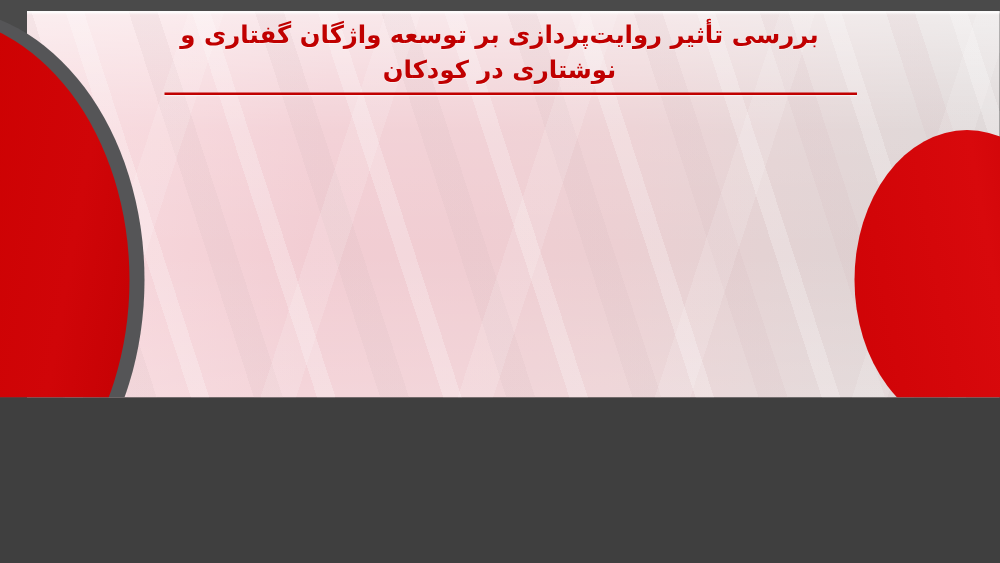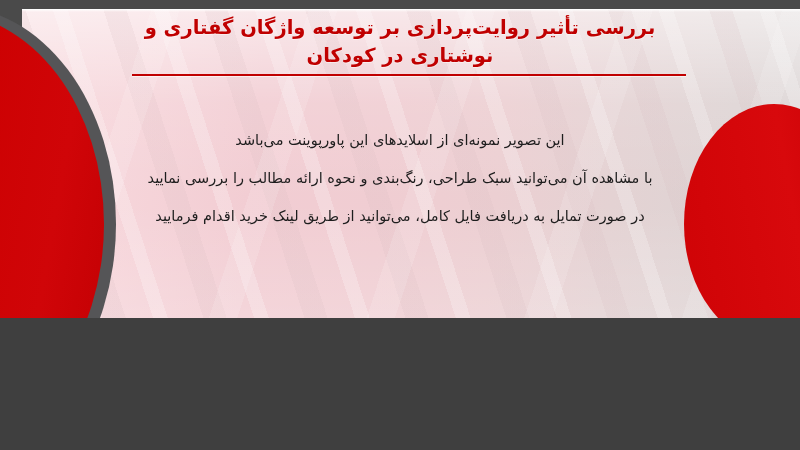--- a/index.html
+++ b/index.html
@@ -216,20 +216,15 @@
   <div class="left-oval"></div>
 
   <div class="content">
 
     <div class="title-block">
       <h1 class="title">بررسی تأثیر روایت‌پردازی بر توسعه واژگان گفتاری و نوشتاری در کودکان</h1>
     </div>
 
     <div class="title-rule"></div>
 
-    <div class="body-block">
-      <div class="body-line">این تصویر نمونه‌ای از اسلایدهای این پاورپوینت می‌باشد</div>
-      <div class="body-line">با مشاهده آن می‌توانید سبک طراحی، رنگ‌بندی و نحوه ارائه مطالب را بررسی نمایید</div>
-      <div class="body-line">در صورت تمایل به دریافت فایل کامل، می‌توانید از طریق لینک خرید اقدام فرمایید</div>
-    </div>
 
   </div>
 </div>
 
 </body></html>

